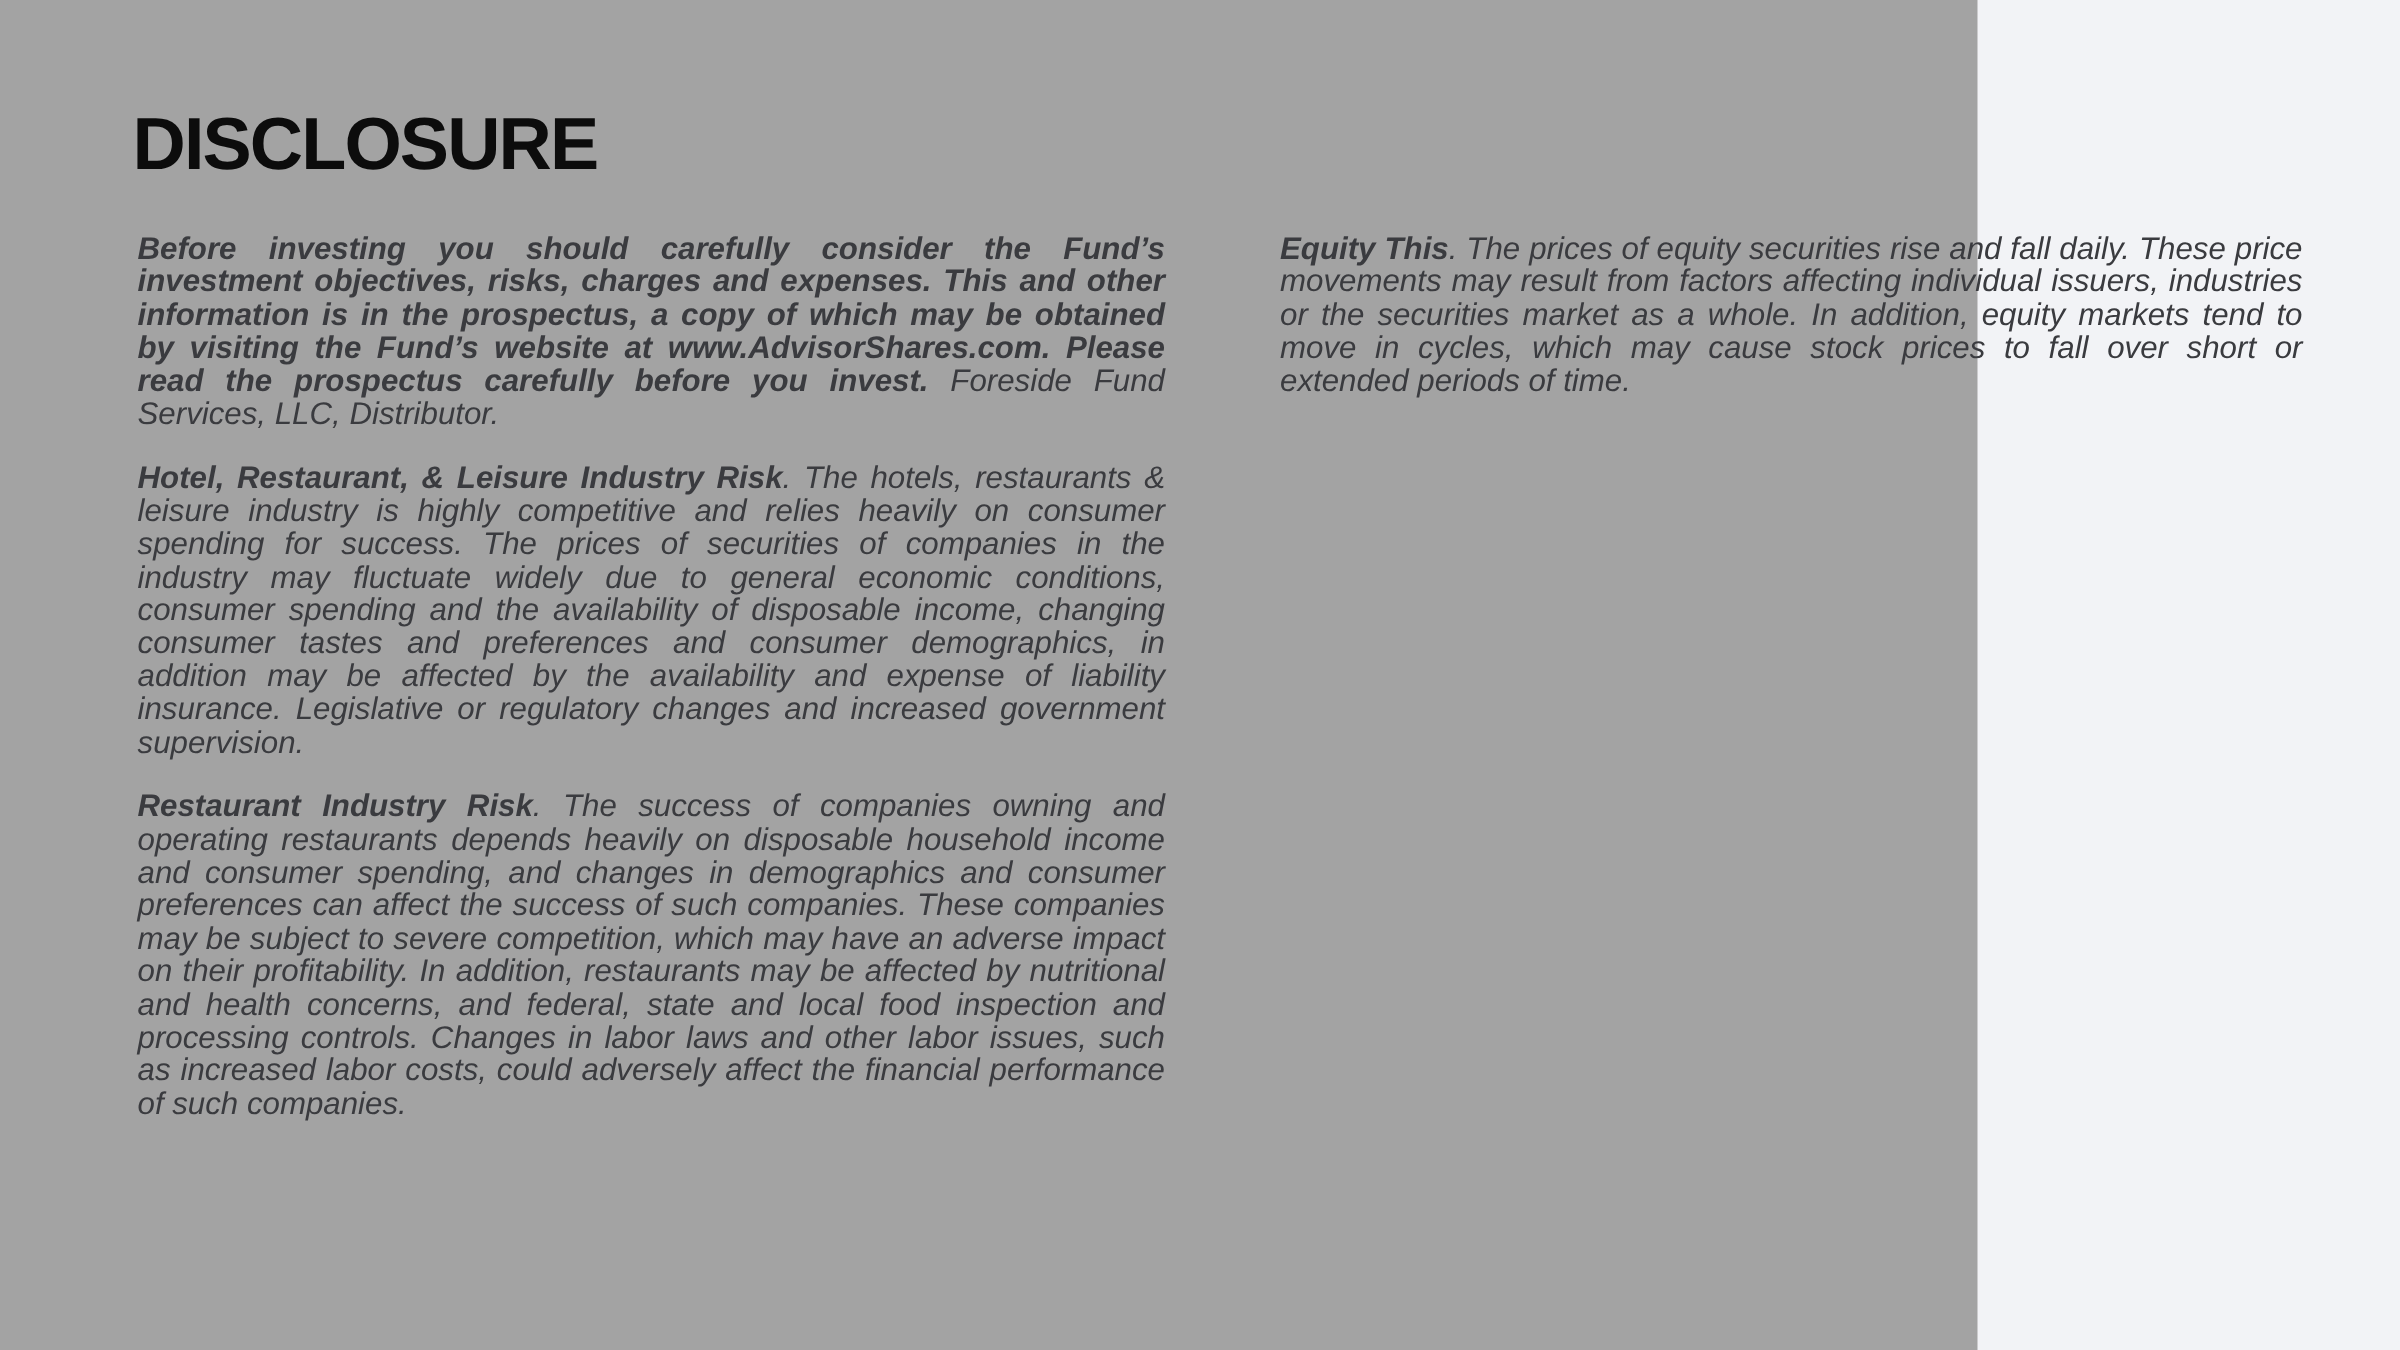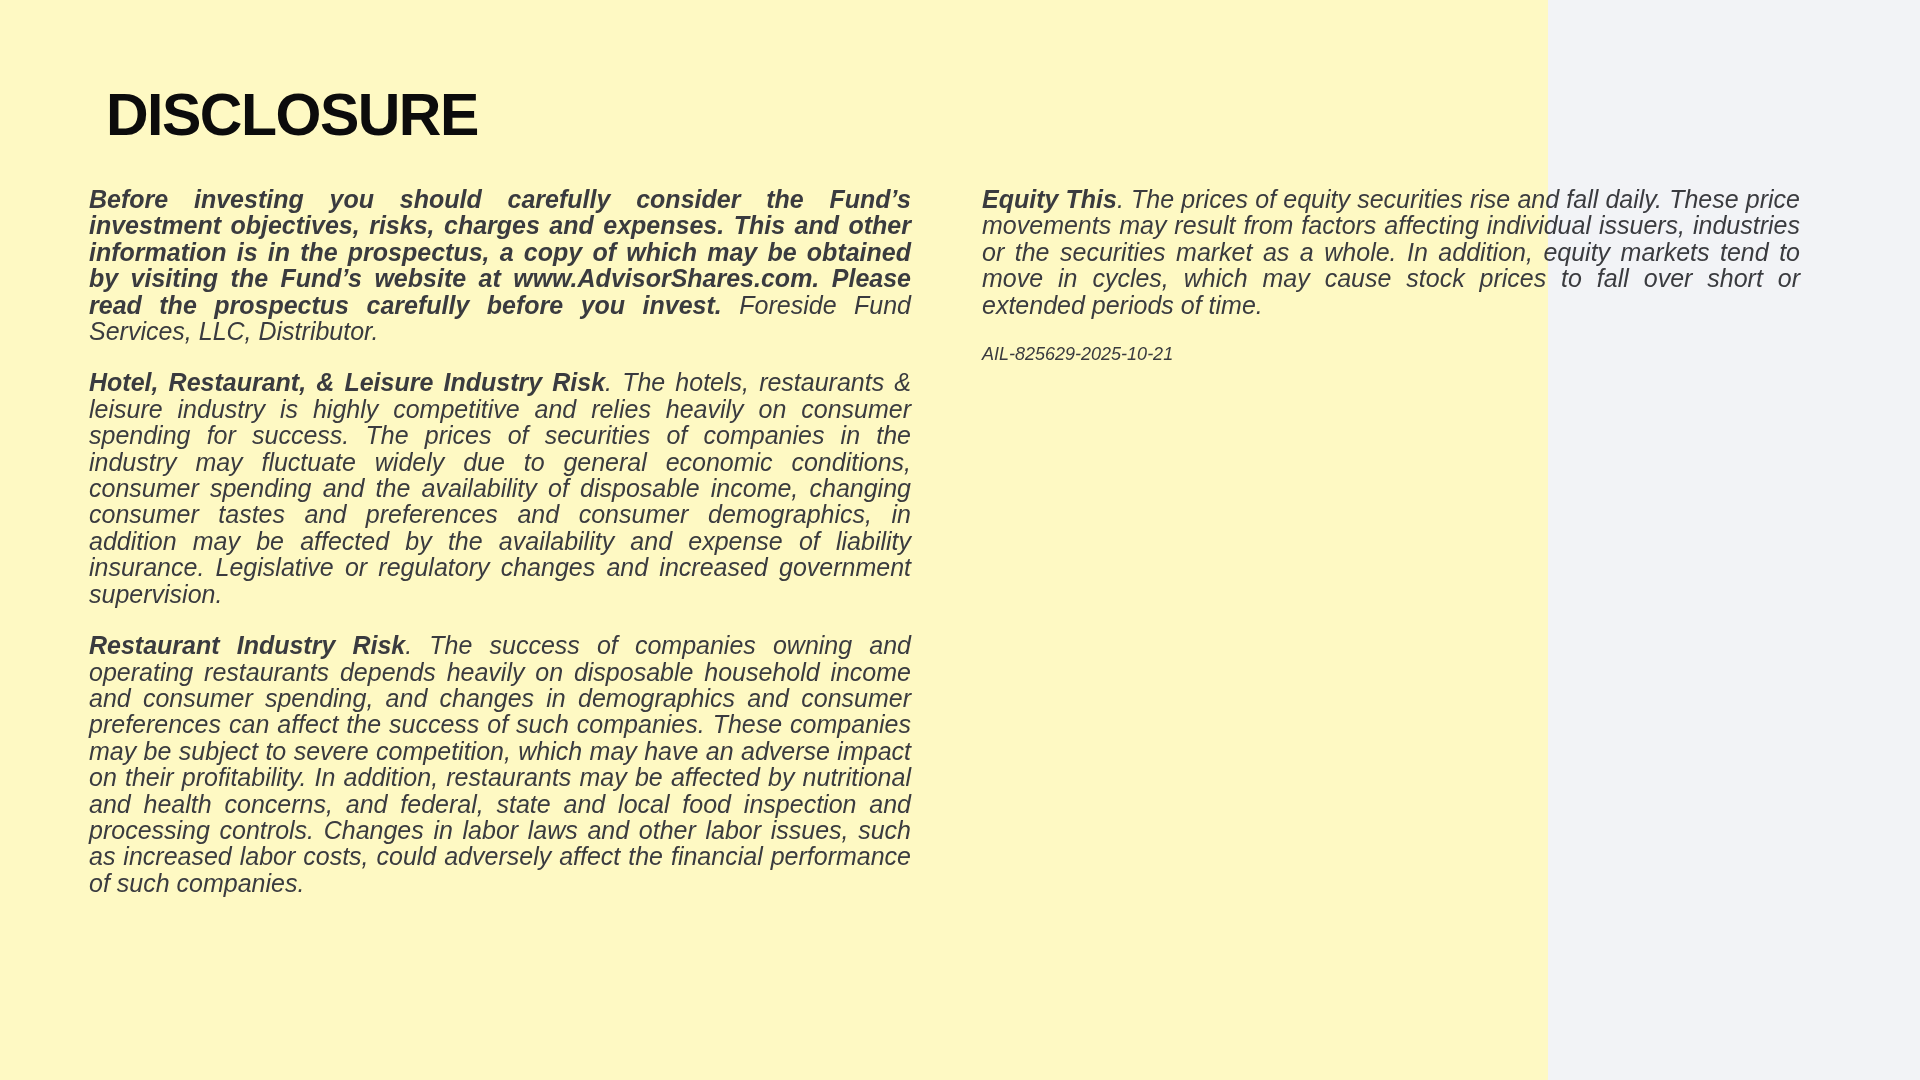--- a/index.html
+++ b/index.html
@@ -10,40 +10,41 @@
     width: 1920px;
     height: 1080px;
     background: #f2f3f6;
     font-family: "Liberation Sans", sans-serif;
     overflow: hidden;
   }
   .page {
     position: relative;
     width: 1548px;
     height: 1080px;
-    background: #fef9c3;
+    background: #a3a3a3;
+    padding-left: 34px;
   }
   .page-title {
     position: absolute;
     left: 106px;
     top: 86px;
     margin: 0;
     font-family: "Liberation Sans", sans-serif;
     font-weight: 800;
     font-size: 59px;
     line-height: 1;
     letter-spacing: -1.5px;
     color: #0c0c0c;
   }
   .columns {
     position: absolute;
-    left: 89px;
+    left: 110px;
     top: 186px;
     display: flex;
-    gap: 71px;
+    gap: 92px;
   }
   .col-left  { width: 822px; }
   .col-right { width: 818px; }
   .para {
     margin: 0 0 25px 0;
     font-style: italic;
     font-size: 25px;
     line-height: 26.4px;
     text-align: justify;
     color: #3a3b3f;
@@ -77,19 +78,18 @@
       <p class="para"><span class="lead">Hotel, Restaurant, &amp; Leisure Industry Risk</span><span>. The hotels, restaurants &amp; leisure industry is highly competitive and relies heavily on consumer spending for success. The prices of securities of companies in the industry may fluctuate widely due to general economic conditions, consumer spending and the availability of disposable income, changing consumer tastes and preferences and consumer demographics, in addition may be affected by the availability and expense of liability insurance. Legislative or regulatory changes and increased government supervision.</span></p>
 
       <p class="para"><span class="lead">Restaurant Industry Risk</span><span>. The success of companies owning and operating restaurants depends heavily on disposable household income and consumer spending, and changes in demographics and consumer preferences can affect the success of such companies. These companies may be subject to severe competition, which may have an adverse impact on their profitability. In addition, restaurants may be affected by nutritional and health concerns, and federal, state and local food inspection and processing controls. Changes in labor laws and other labor issues, such as increased labor costs, could adversely affect the financial performance of such companies.</span></p>
 
     </div>
 
     <div class="col-right">
 
       <p class="para"><span class="lead">Equity This</span><span>. The prices of equity securities rise and fall daily. These price movements may result from factors affecting individual issuers, industries or the securities market as a whole. In addition, equity markets tend to move in cycles, which may cause stock prices to fall over short or extended periods of time.</span></p>
 
-      <p class="footnote">AIL-825629-2025-10-21</p>
 
     </div>
 
   </div>
 
 </div>
 
 </body></html>

